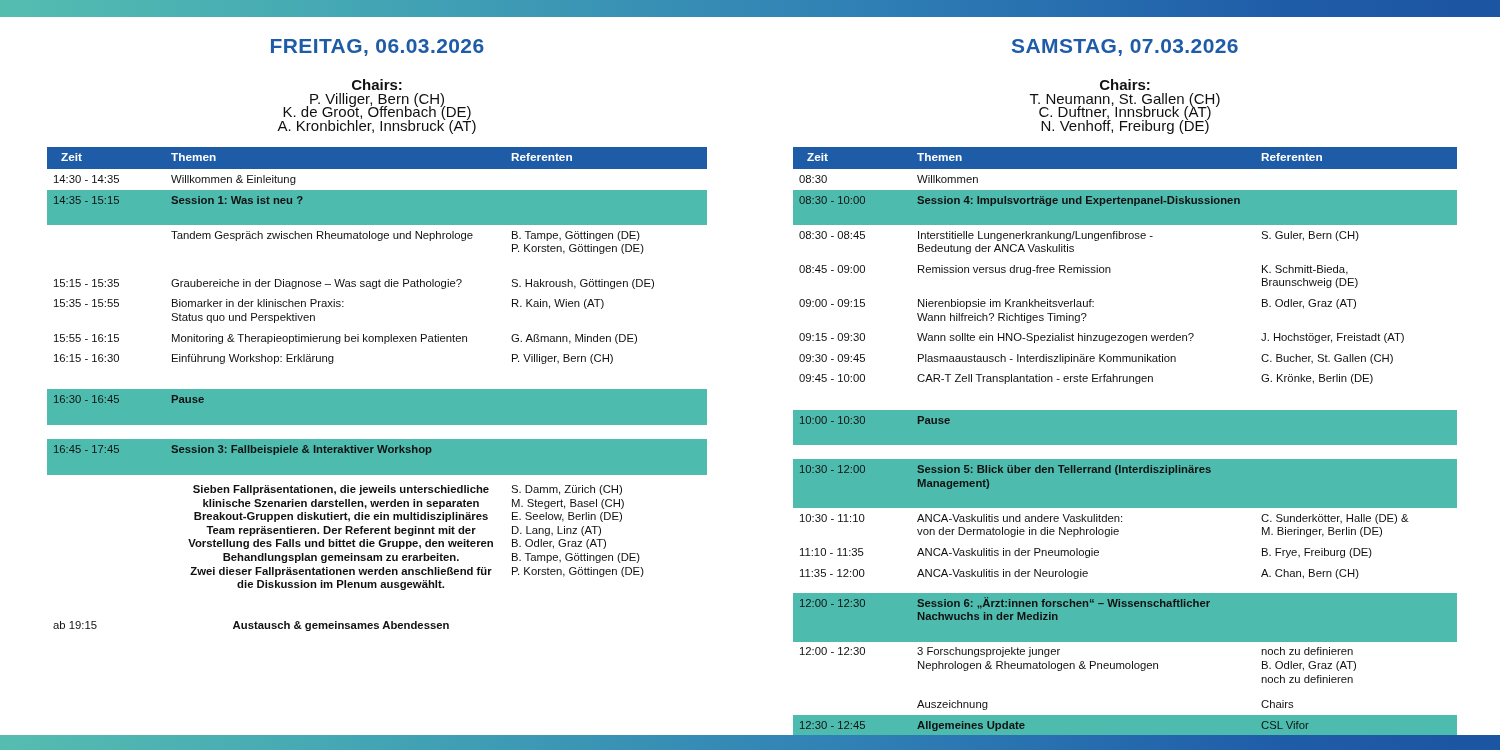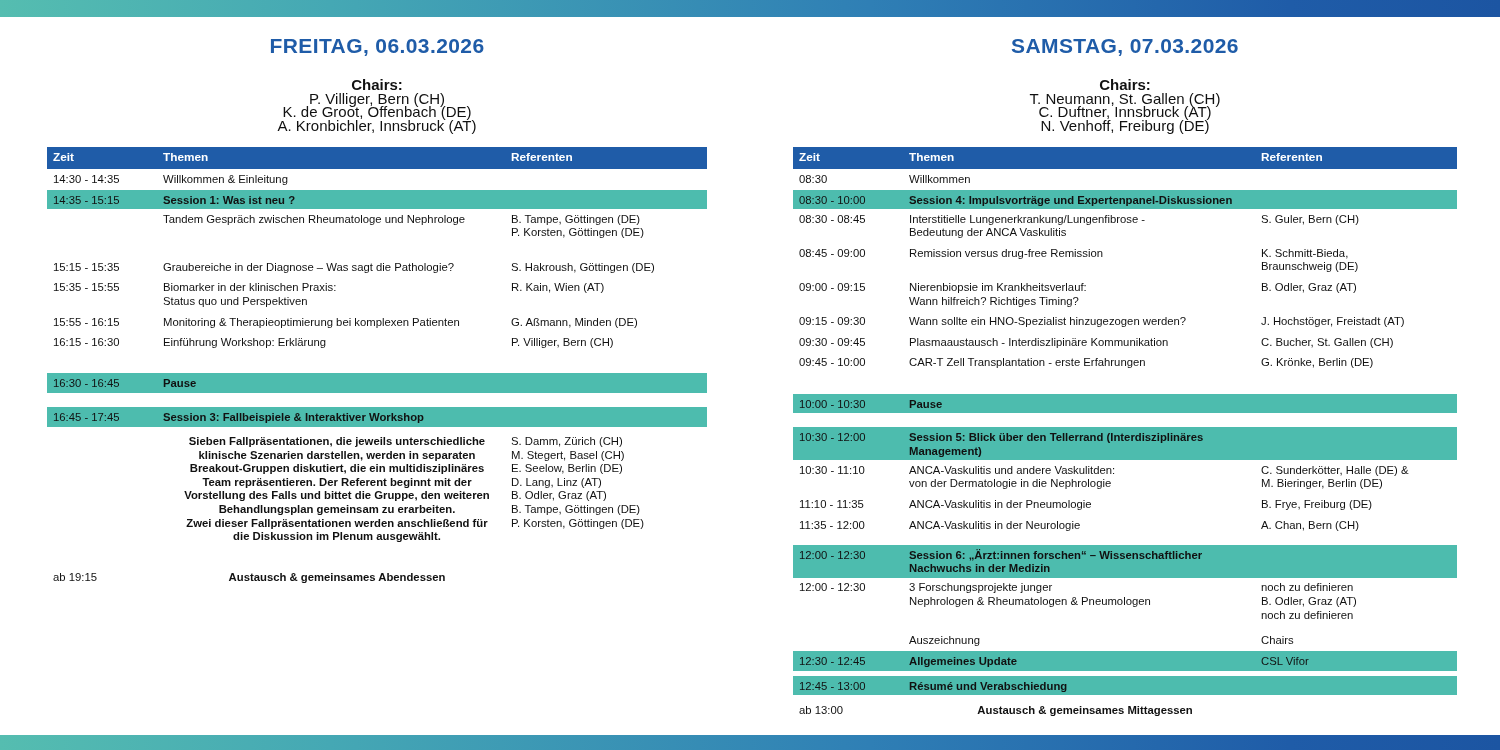--- a/index.html
+++ b/index.html
@@ -76,32 +76,32 @@
 
   
   tr.hdr td {
     background: #1f5ca8;
     color: #ffffff;
     font-weight: bold;
     font-size: 11.8px;
     padding: 4px 0 5px 0;
     line-height: 13px;
   }
-  tr.hdr td.c-time  { padding-left: 6px; }
+  tr.hdr td.c-time  { padding-left: 14px; }
 
   
   tr.row td { padding: 3.5px 0 3.5px 0; }
   tr.row td.c-time { padding-left: 6px; }
   tr.row td.c-spk  { padding-right: 4px; }
 
   
   tr.band td {
     background: #4dbcae;
     font-weight: bold;
-    padding: 4px 0 2px 0;
+    padding: 4px 0 18px 0;
   }
   tr.band td.c-time { padding-left: 6px; font-weight: normal; }
   tr.band td.c-spk  { font-weight: normal; }
   tr.band.tall td { padding-top: 4px; padding-bottom: 5px; }
 
   tr.row td.bold, tr.row td.c-topic.bold { font-weight: bold; text-align: center; }
 
   .gap-xs td { height: 5px; padding: 0 !important; font-size: 0; line-height: 0; }
   .gap-sm td { height: 9px; padding: 0 !important; font-size: 0; line-height: 0; }
   .gap-md td { height: 14px; padding: 0 !important; font-size: 0; line-height: 0; }

